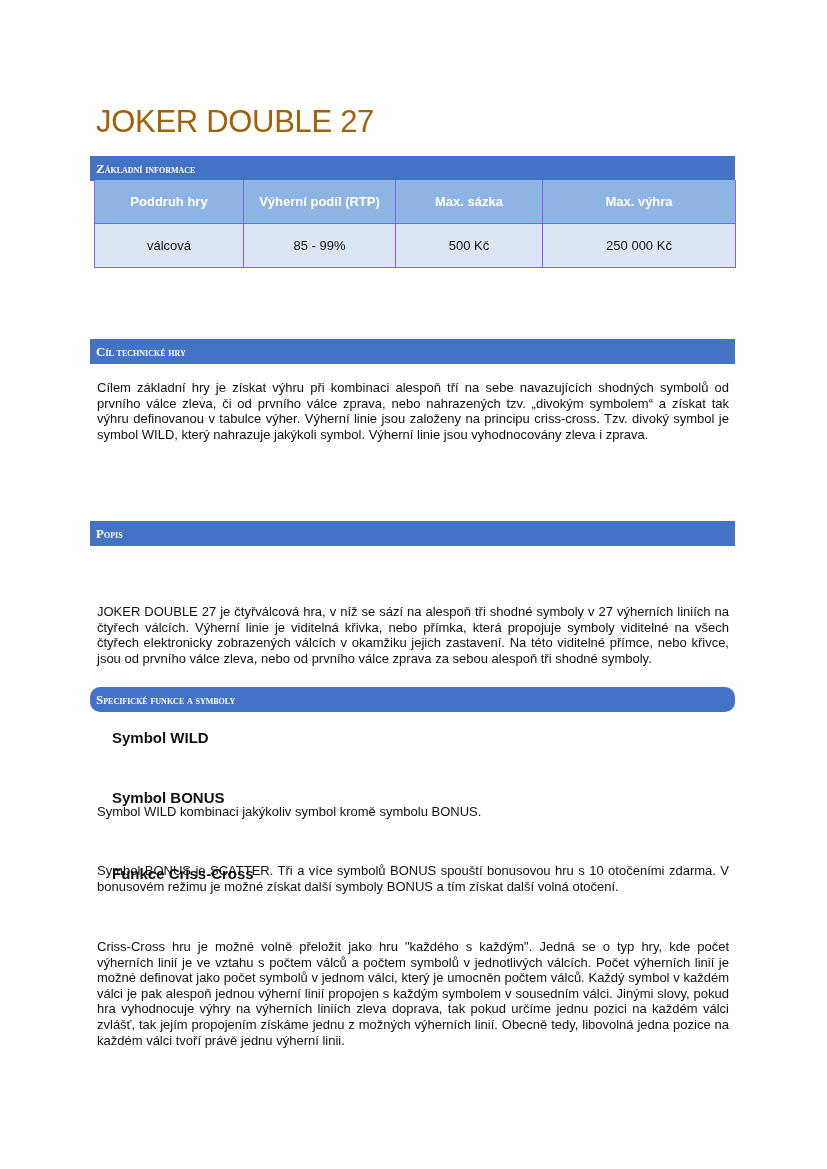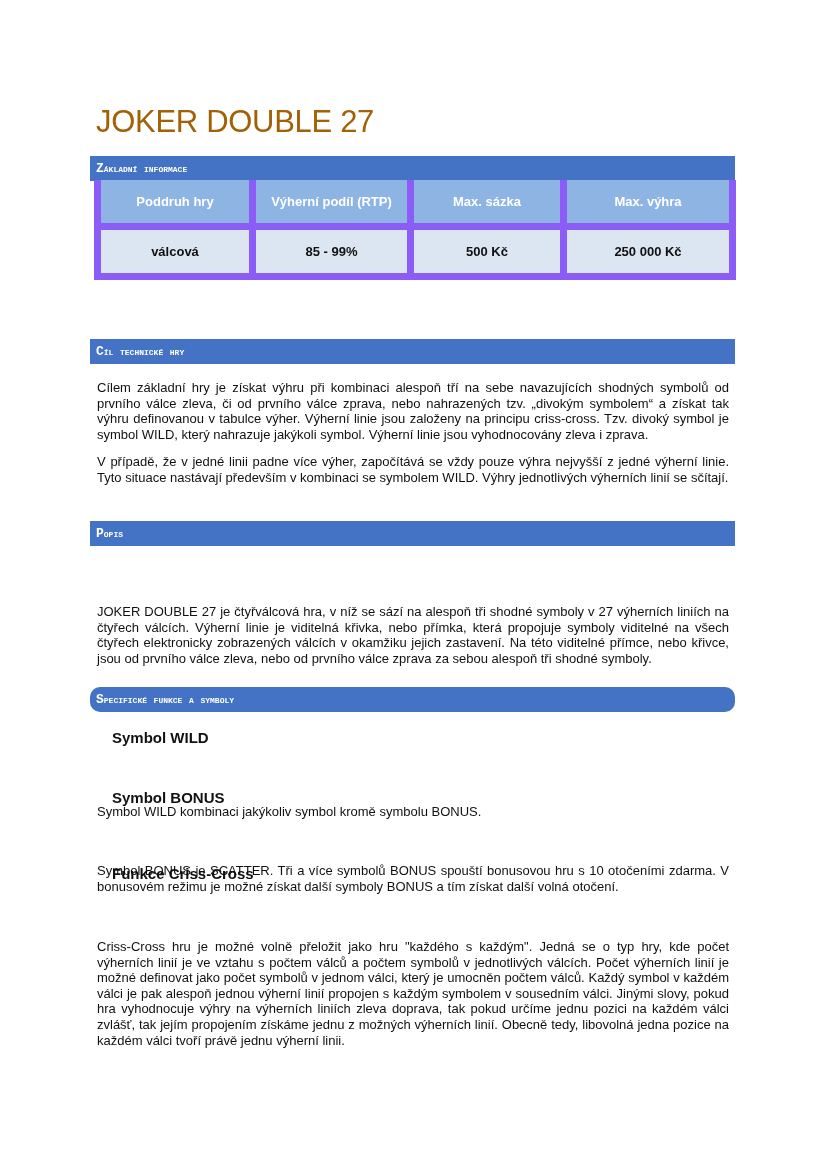--- a/index.html
+++ b/index.html
@@ -3,24 +3,24 @@
 <meta charset="utf-8">
 <style>
   html, body { margin: 0; padding: 0; background: #ffffff; }
   body { width: 827px; height: 1169px; position: relative; overflow: hidden;
          font-family: "Liberation Sans", sans-serif; color: #111; }
   .page { position: absolute; left: 0; top: 0; width: 827px; height: 1169px; }
   .title { position: absolute; left: 96px; top: 103px; font-size: 31px; color: #a16207;
            font-family: Liberation Sans, sans-serif; letter-spacing: -0.3px; line-height: 38px; }
   .bar { position: absolute; left: 90px; width: 645px; height: 25px; background: #4472c4;
          color: #fff; font-weight: bold; font-size: 11px; line-height: 25px; box-sizing: border-box;
-         padding-left: 6px; font-variant: small-caps; font-family: Liberation Mono, monospace; }
+         padding-left: 6px; font-variant: small-caps; font-family: Liberation Serif, serif; }
   .bar .big { font-size: 13px; }
   .tbl { position: absolute; left: 94px; top: 180px; width: 642px; border-collapse: collapse; }
-  .tbl td, .tbl th { border: 7px solid #8b5cf6; text-align: center; font-size: 13px; padding: 0; font-weight: bold; }
+  .tbl td, .tbl th { border: 1px solid #8b5cf6; text-align: center; font-size: 13px; padding: 0; }
   .tbl th { background: #8eb4e3; color: #fff; height: 43px; font-weight: bold; }
   .tbl td { background: #dce6f2; color: #111; height: 43px; }
   .tbl th { border-top: none; }
   .text { position: absolute; left: 97px; width: 632px; font-size: 13px; line-height: 15.6px;
           text-align: justify; margin-top: 44px; }
   .text p { margin: 0 0 12px 0; }
   .sub { font-weight: bold; font-size: 15px; position: absolute; left: 112px; }
 </style>
 </head>
 <body>
@@ -47,21 +47,20 @@
       <td>250 000 Kč</td>
     </tr>
   </tbody>
     </table>
 
   <div class="bar" style="top:299px;margin-top:40px;">
     <span class="big">C</span><span>íl technické hry</span>
   </div>
   <div class="text" style="top:336px;">
     <p>Cílem základní hry je získat výhru při kombinaci alespoň tří na sebe navazujících shodných symbolů od prvního válce zleva, či od prvního válce zprava, nebo nahrazených tzv. „divokým symbolem“ a získat tak výhru definovanou v tabulce výher. Výherní linie jsou založeny na principu criss-cross. Tzv. divoký symbol je symbol WILD, který nahrazuje jakýkoli symbol. Výherní linie jsou vyhodnocovány zleva i zprava.</p>
-    <p>V případě, že v jedné linii padne více výher, započítává se vždy pouze výhra nejvyšší z jedné výherní linie. Tyto situace nastávají především v kombinaci se symbolem WILD. Výhry jednotlivých výherních linií se sčítají.</p>
   </div>
 
   <div class="bar" style="top:521px;">
     <span class="big">P</span><span>opis</span>
   </div>
   <div class="text" style="top:560px;">
     <p>JOKER DOUBLE 27 je čtyřválcová hra, v níž se sází na alespoň tři shodné symboly v 27 výherních liniích na čtyřech válcích. Výherní linie je viditelná křivka, nebo přímka, která propojuje symboly viditelné na všech čtyřech elektronicky zobrazených válcích v okamžiku jejich zastavení. Na této viditelné přímce, nebo křivce, jsou od prvního válce zleva, nebo od prvního válce zprava za sebou alespoň tři shodné symboly.</p>
   </div>
 
   <div class="bar" style="top:687px;border-radius:10px;">

